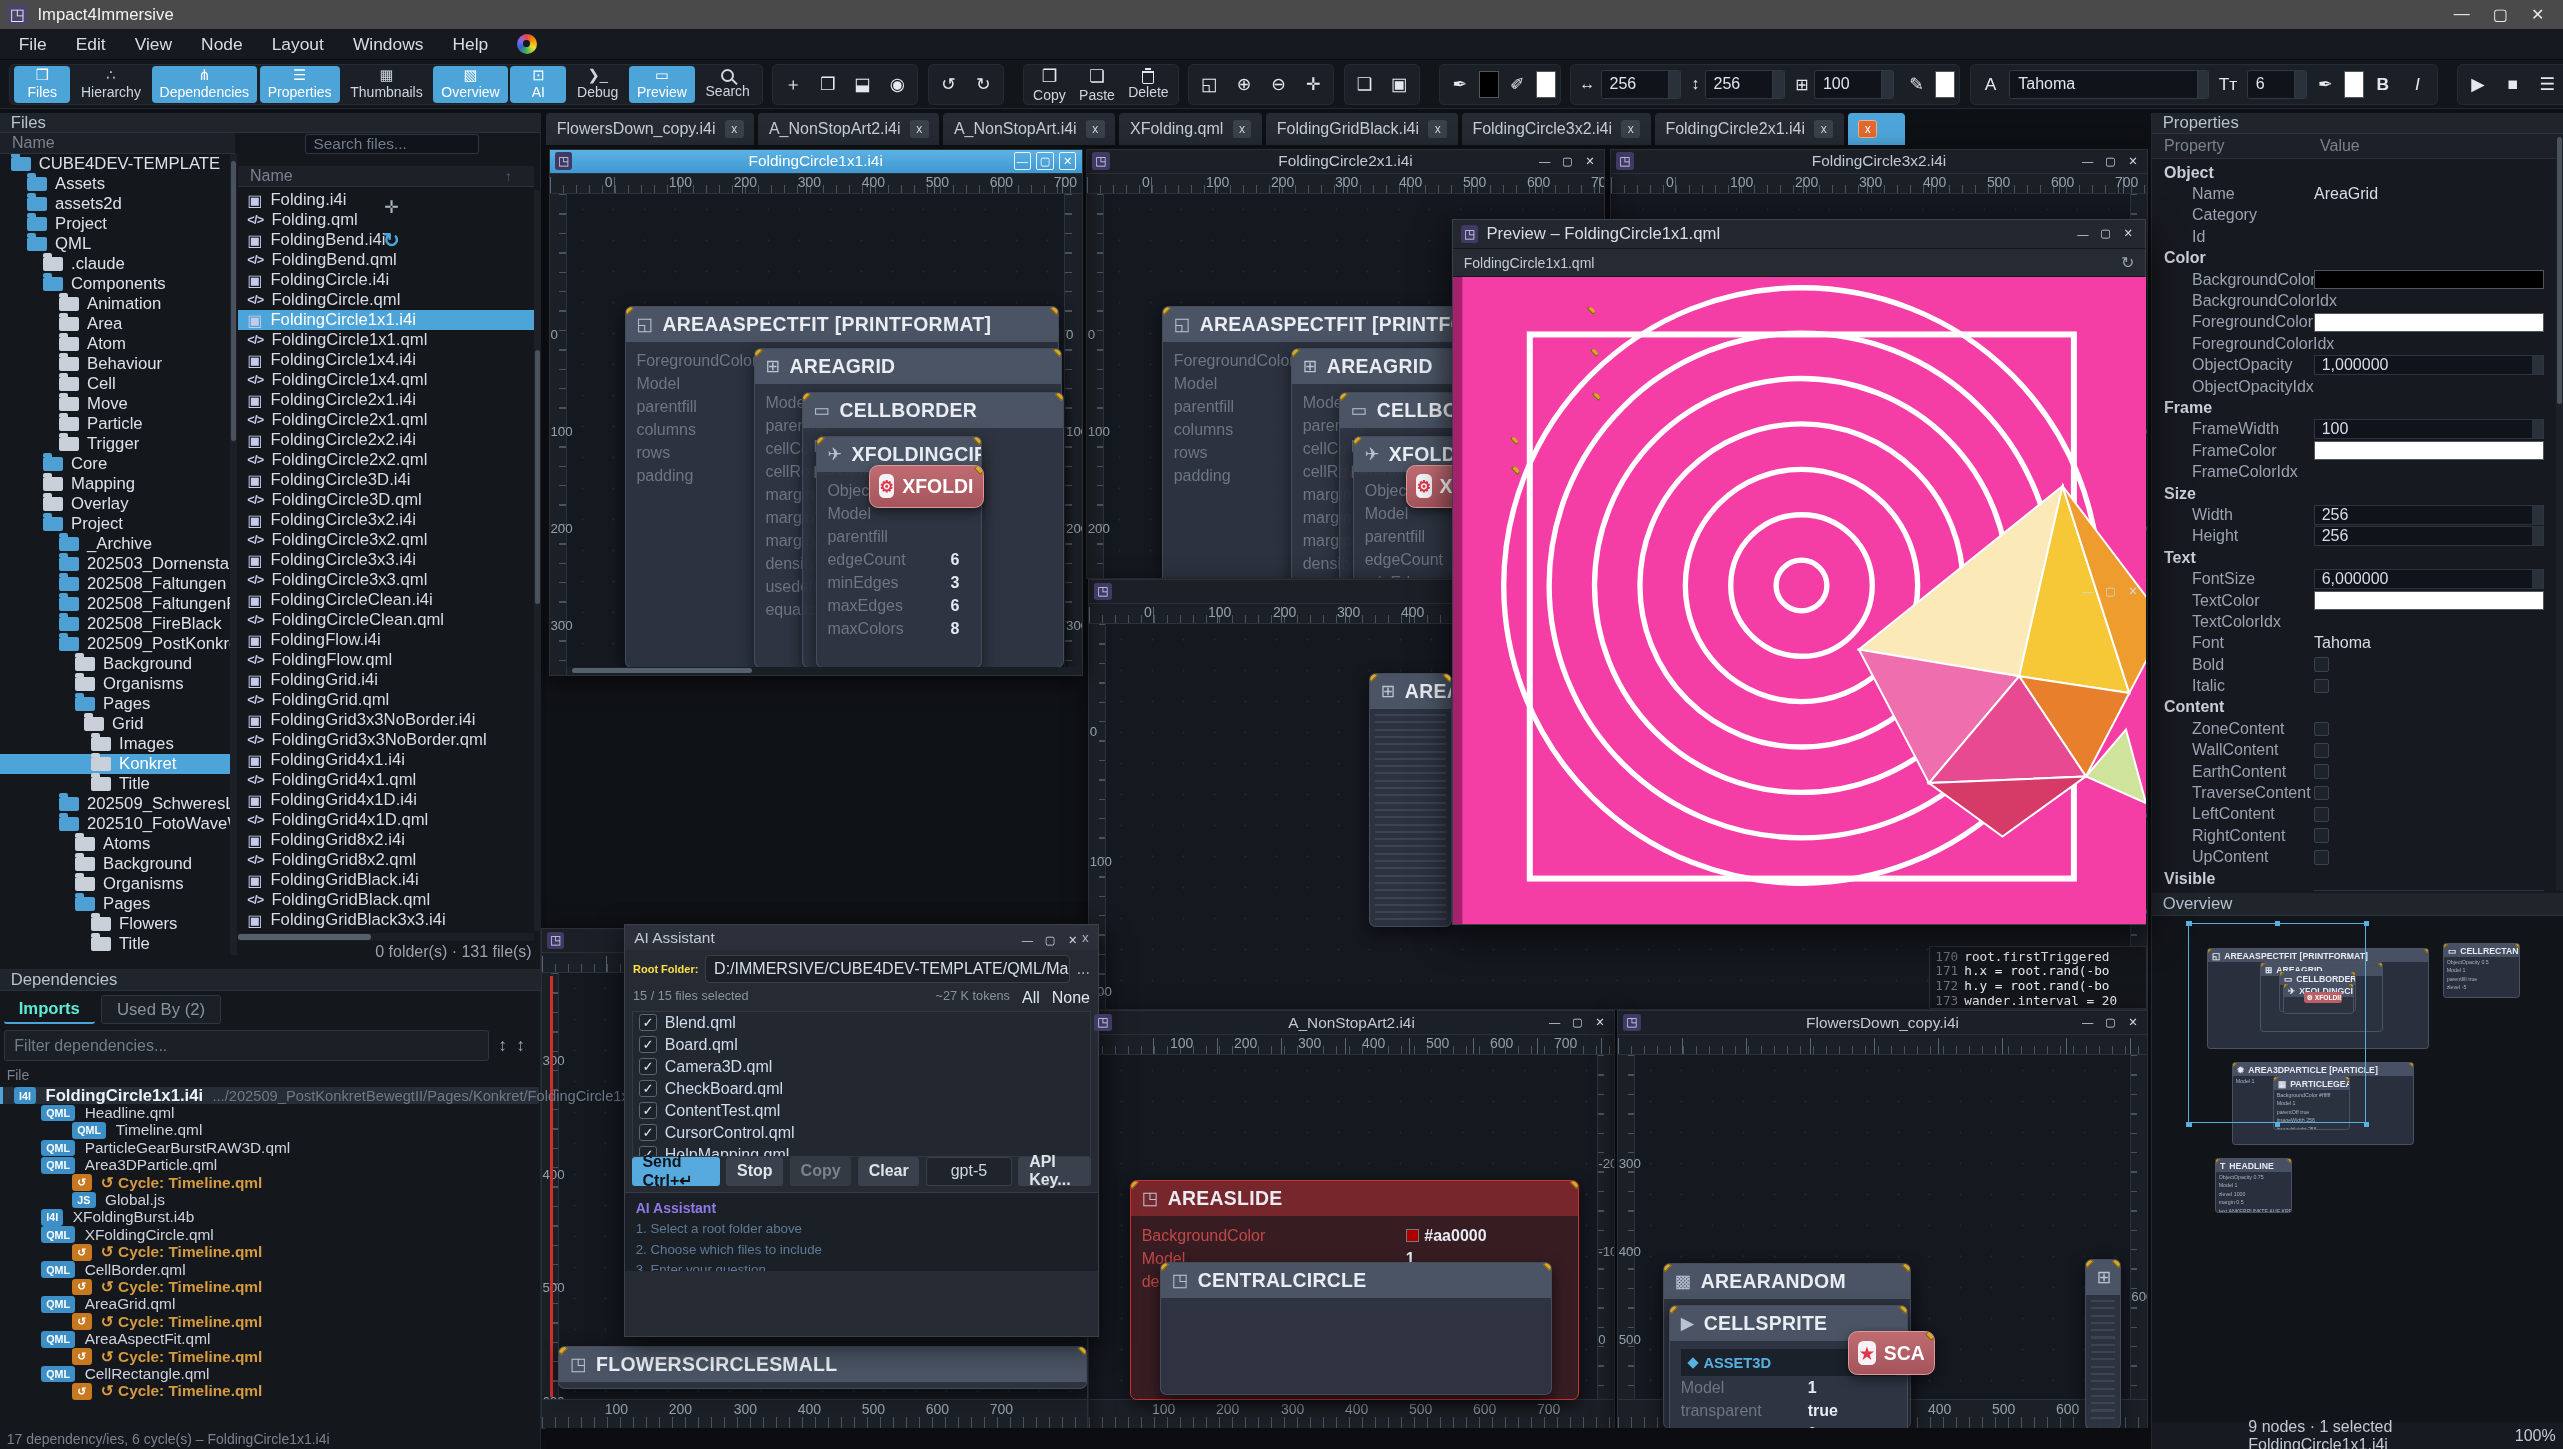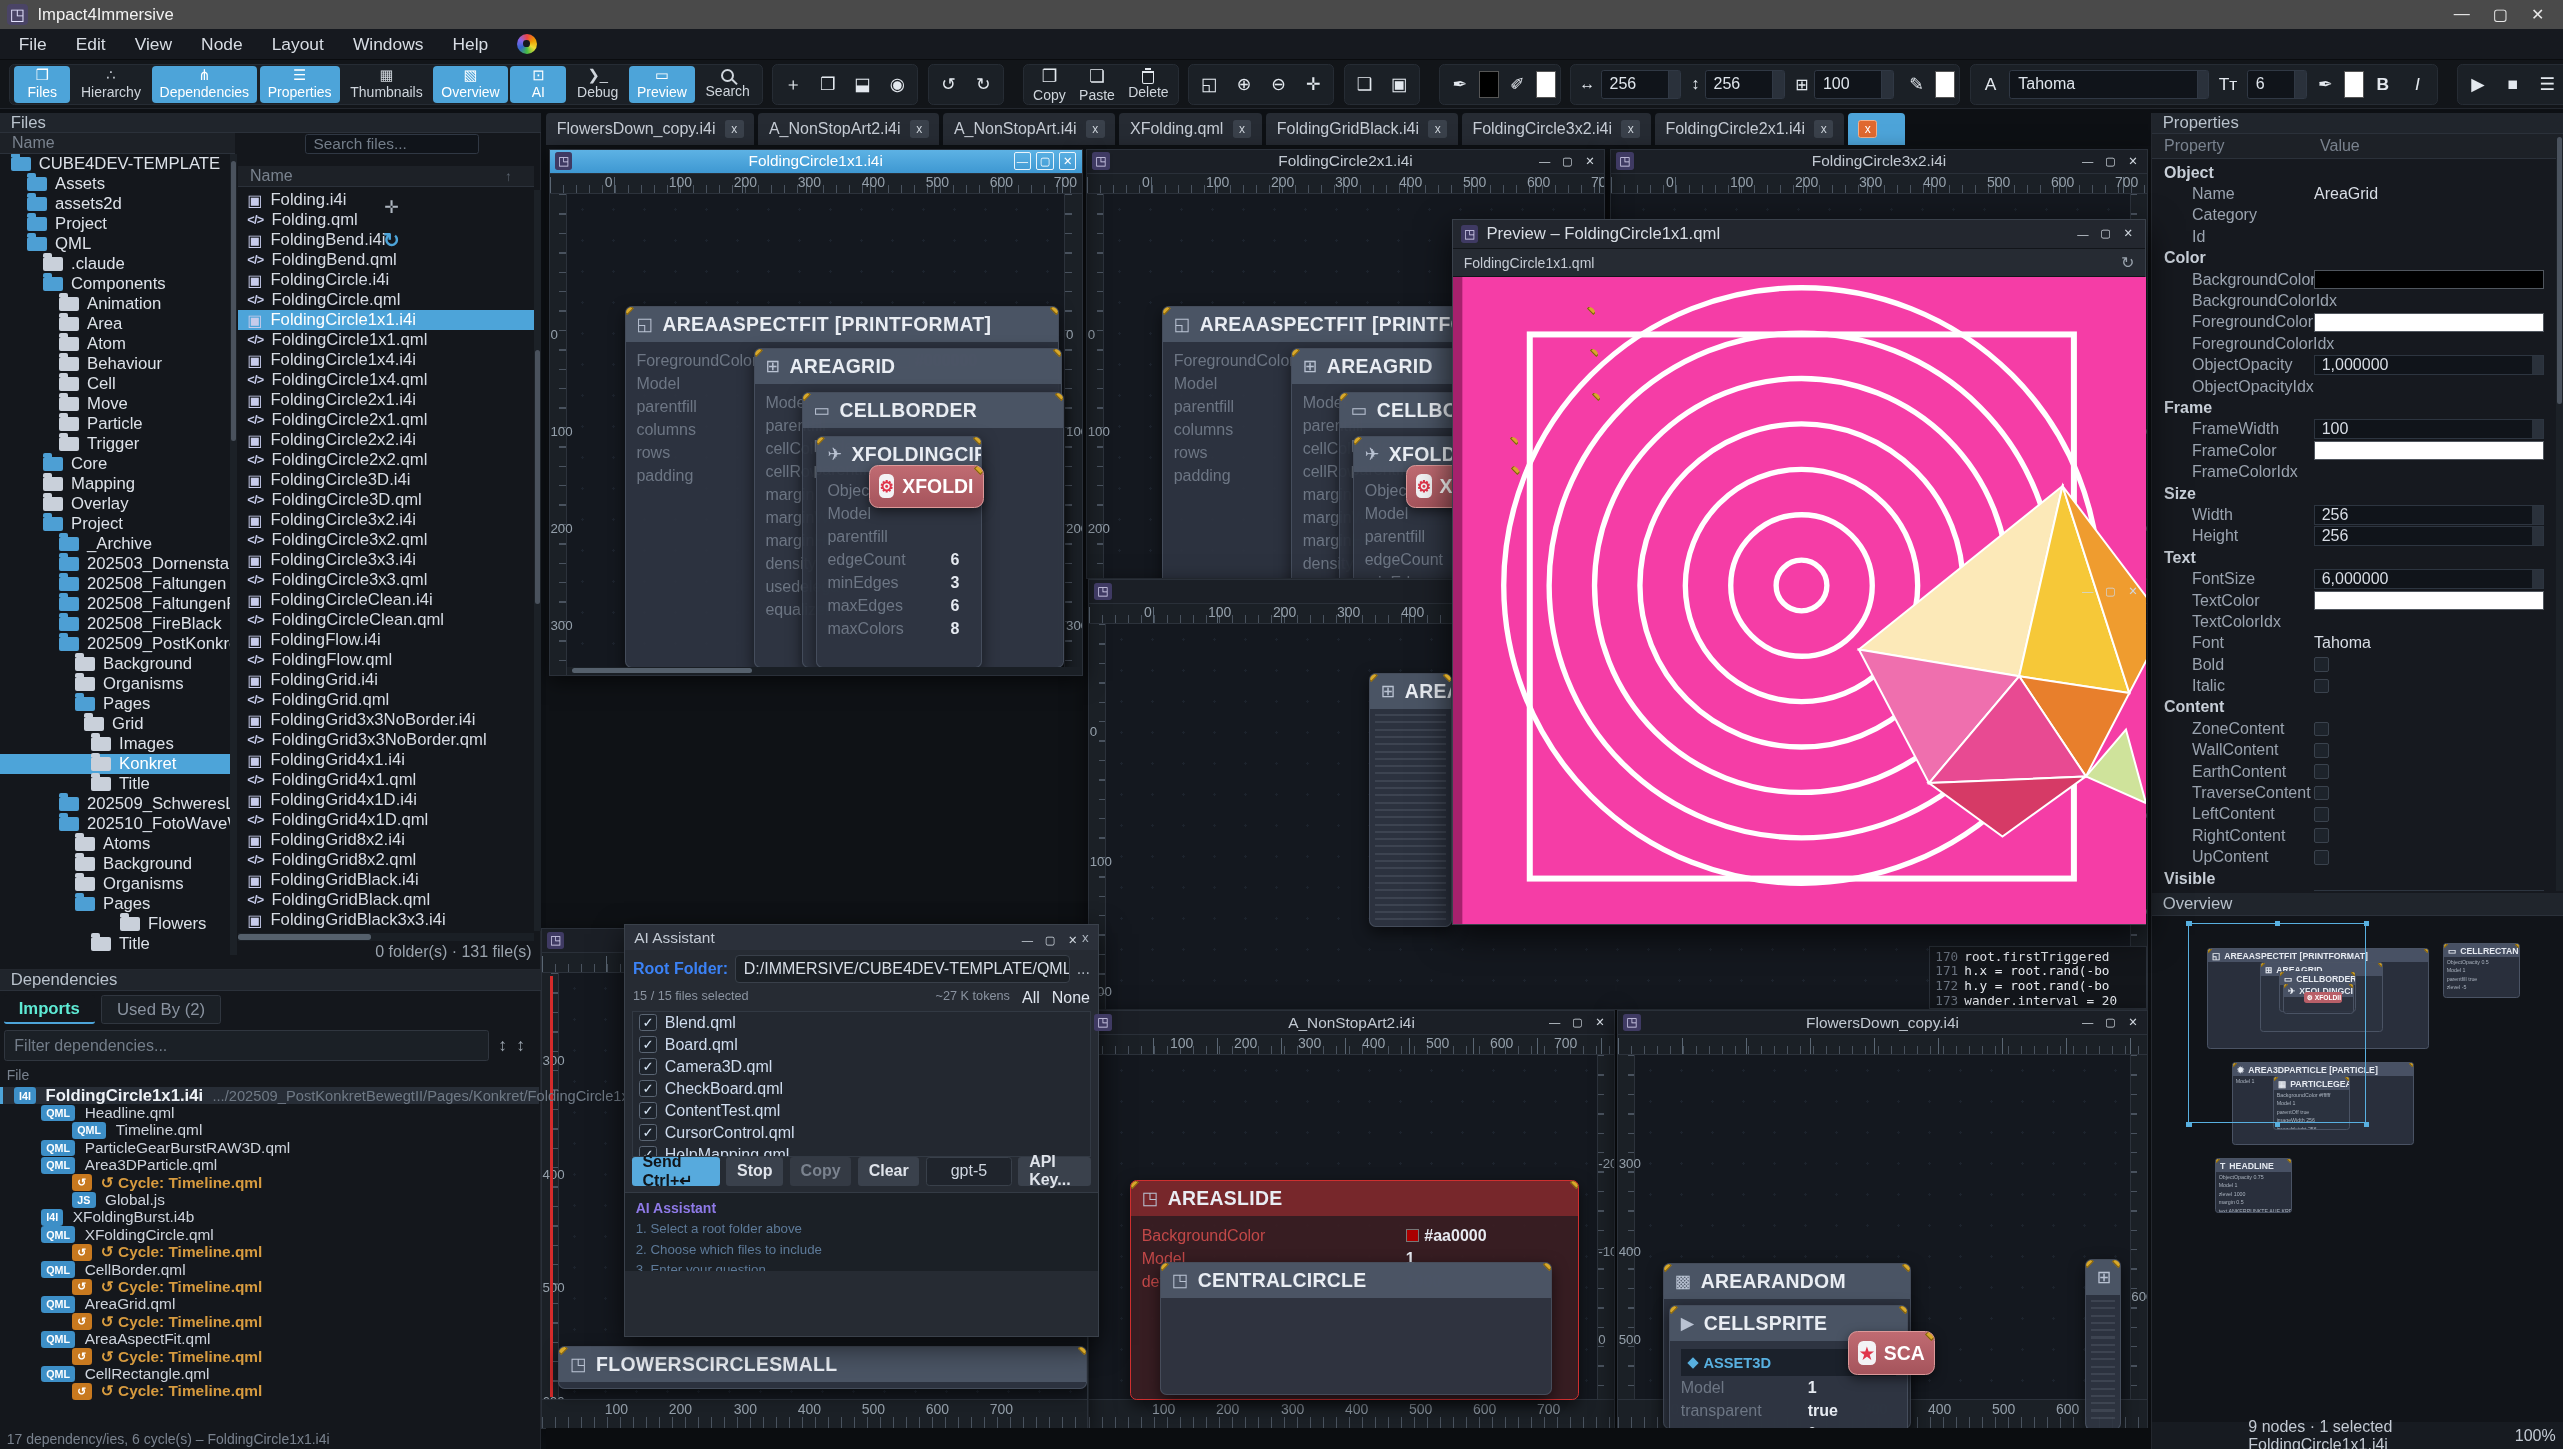--- a/index.html
+++ b/index.html
@@ -140,21 +140,21 @@
   #pv-title{height:29px;display:flex;align-items:center;gap:8px;padding:0 8px;background:#23272f;border-bottom:0.7px solid #12151a;}
   #pv-title .tt{font-size:16.7px;color:#d8dde4;}
   #pv-title .win-ctl span{color:#cfd6de;}
   #pv-tabs{height:28px;background:#262b33;display:flex;align-items:center;padding:0 10.7px;font-size:14px;color:#c6ccd5;border-bottom:0.7px solid #12151a;}
   #pv-content{position:absolute;left:0;top:57px;width:693px;height:647px;background:#f53da6;}
   
   #ai{position:absolute;left:624px;top:924px;width:475px;height:413px;background:#262b33;border:0.7px solid #3a414b;box-shadow:0 9.3px 27px rgba(0,0,0,.65);}
   #ai-h{height:25px;background:#2b303a;display:flex;align-items:center;padding:0 9.3px;font-size:15.4px;color:#c3cad4;}
   #ai-h .x{margin-left:auto;font-size:13.3px;color:#aeb6c0;}
   #ai-root{display:flex;align-items:center;gap:6.7px;padding:5.3px 8px;}
-  #ai-root .lb{font-size:16px;font-weight:bold;color:#3b82f6;white-space:nowrap;}
+  #ai-root .lb{font-size:11px;font-weight:bold;color:#fde047;white-space:nowrap;}
   #ai-root .inp{flex:1;height:28px;background:#1c2127;border:0.7px solid #39404a;border-radius:4px;font-size:16px;color:#d7dde6;display:flex;align-items:center;padding:0 8px;white-space:nowrap;overflow:hidden;}
   #ai-info{display:flex;padding:0 8px 4px;font-size:12.7px;color:#8a93a0;gap:12px;}
   #ai-info .all,#ai-info .none{font-size:16px;color:#dfe5ee;}
   #ai-files{margin:0 6.7px;height:146px;background:#232830;border:0.7px solid #323943;overflow:hidden;}
   .ai-frow{height:22px;display:flex;align-items:center;gap:8px;padding:0 6.7px;font-size:16px;color:#cfdcee;}
   .ai-check{width:17.4px;height:17.4px;border:1.3px solid #5a6573;border-radius:2.7px;background:#1d232b;color:#d5e4f4;font-size:13.3px;display:flex;align-items:center;justify-content:center;}
   #ai-q{margin:5.3px 6.7px;height:99px;background:#2b313b;border:0.7px solid #3c434e;border-radius:5.3px;font-size:18px;color:#8b94a2;padding:9.3px;}
   #ai-btns{display:flex;align-items:center;gap:6.7px;padding:0 6.7px;}
   .ai-btn{height:29px;border-radius:3.3px;background:#3a414c;color:#dfe3ea;font-size:16px;font-weight:bold;display:flex;align-items:center;justify-content:center;padding:0 10.7px;}
   .ai-btn.send{background:#57aadd;color:#10151a;}
@@ -1176,21 +1176,21 @@
         <span>Background</span>
       </div>
       <div class="trow" style="padding-left: 75px;">
         <span class="fold" style="background: rgb(201, 208, 218);"></span>
         <span>Organisms</span>
       </div>
       <div class="trow" style="padding-left: 75px;">
         <span class="fold" style="background: rgb(77, 159, 212);"></span>
         <span>Pages</span>
       </div>
-      <div class="trow" style="padding-left: 91px; margin-left: 29px;">
+      <div class="trow" style="padding-left: 91px;">
         <span class="fold" style="background: rgb(201, 208, 218);"></span>
         <span>Flowers</span>
       </div>
       <div class="trow" style="padding-left: 91px;">
         <span class="fold" style="background: rgb(201, 208, 218);"></span>
         <span>Title</span>
       </div>
     </div>
   <div class="vscroll" style="left:230px;top:41px;height:801px;">
     <div class="vthumb" style="top:6.7px;height:280px;"></div>

